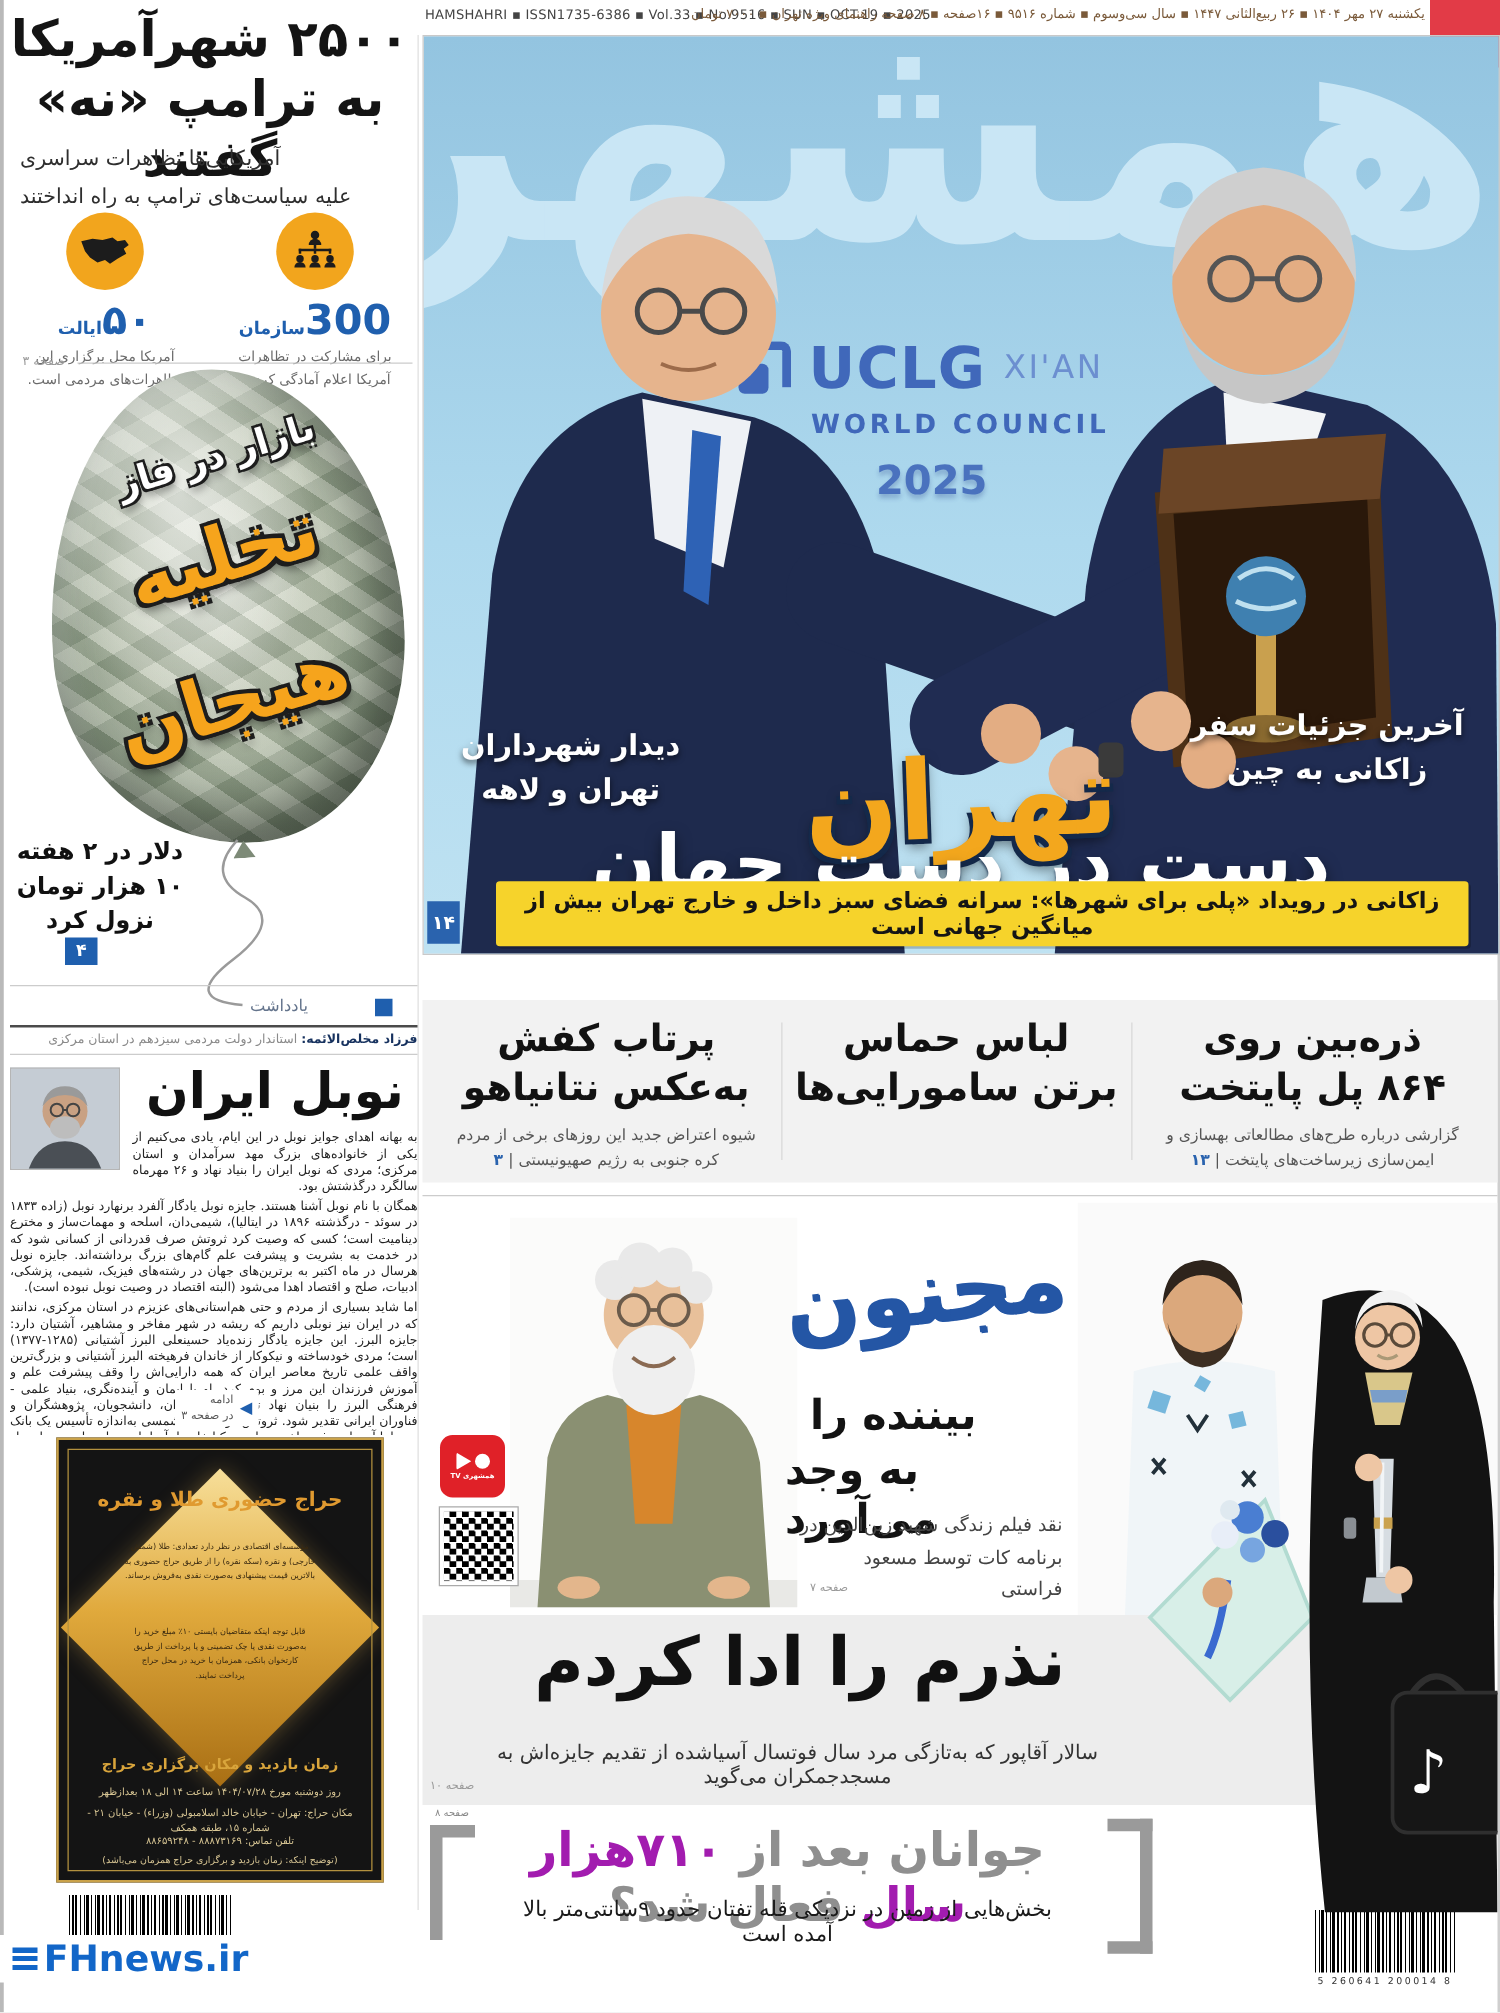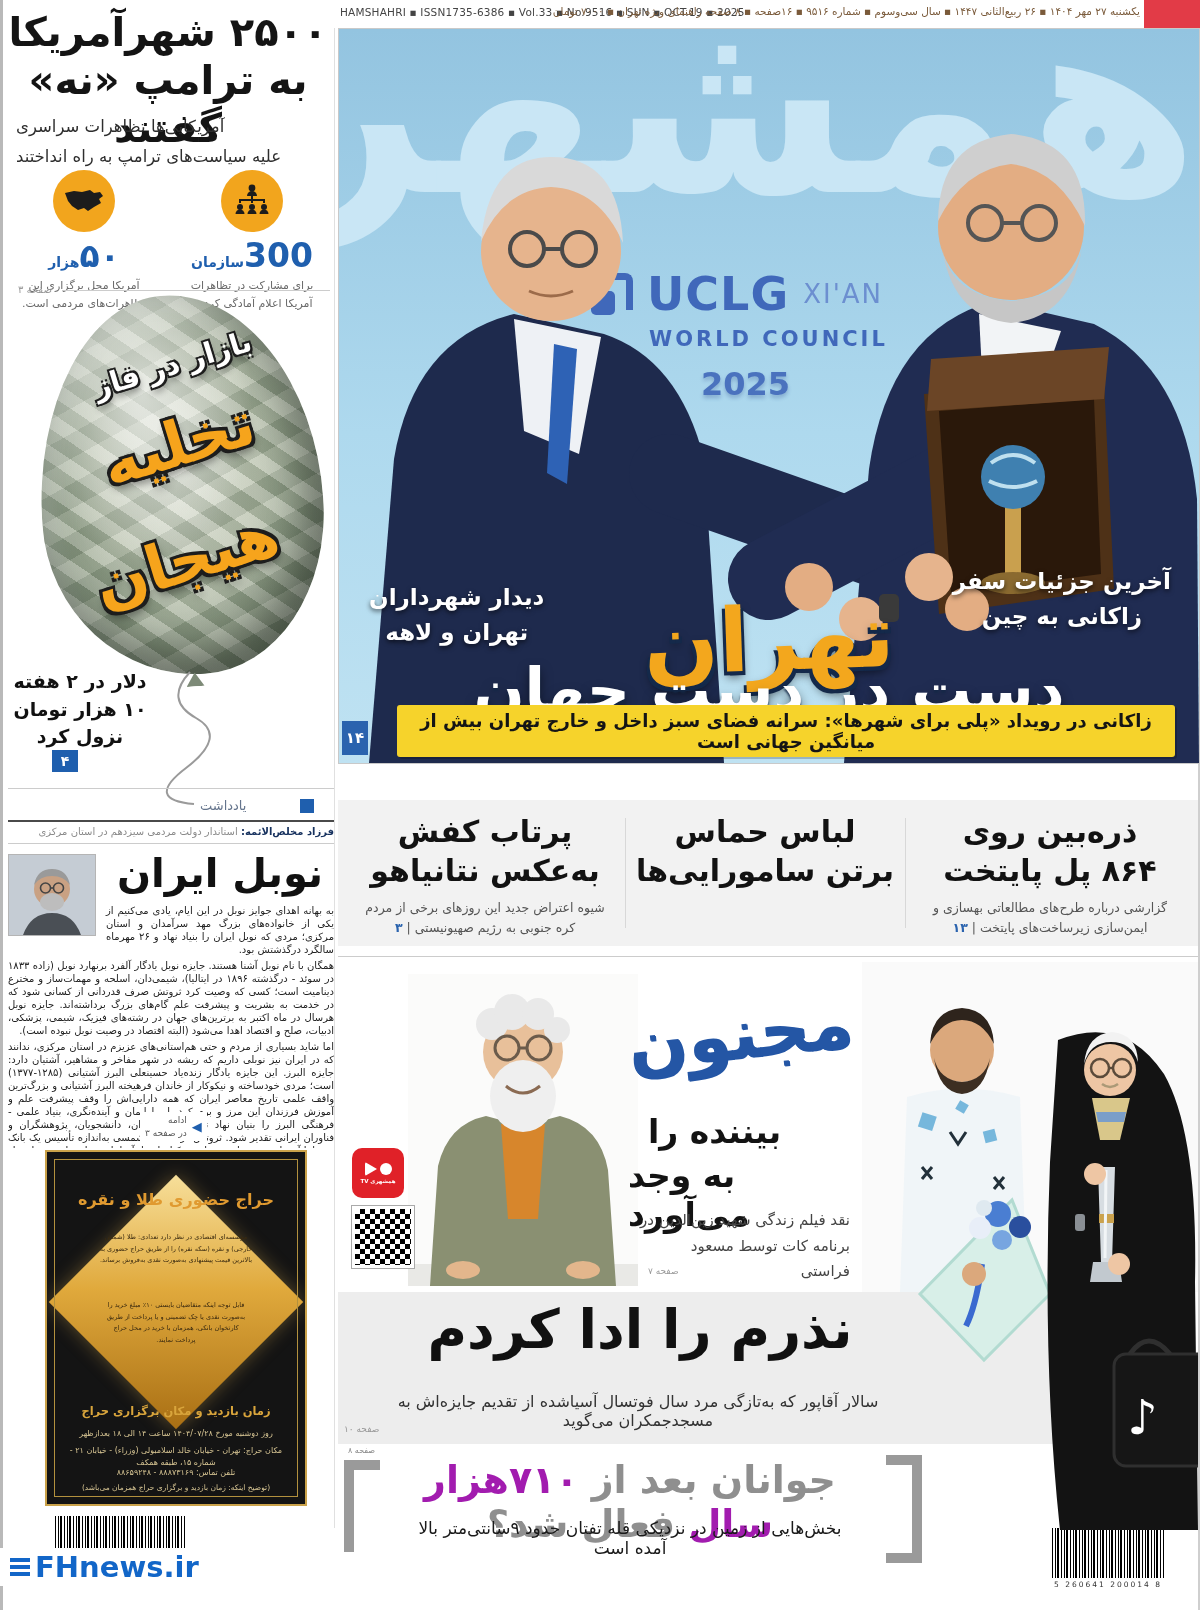--- a/index.html
+++ b/index.html
@@ -210,21 +210,21 @@
     <div class="stat-caption pl">برای مشارکت در تظاهرات
 آمریکا اعلام آمادگی کردند.</div>
   </div>
 
   <div class="abs stat stat-b">
     <div class="stat-circle">
       <svg width="40" height="28" viewBox="0 0 40 28">
           <path fill="#1c1c1c" d="M1,6 L10,4 L18,5 L26,3 L30,6 L36,5 L39,9 L35,12 L37,16 L30,20 L24,24 L20,21 L14,23 L8,19 L4,14 Z"></path>
         </svg>
     </div>
-    <div class="stat-line"><span class="stat-value">۵۰</span><span class="stat-unit">هزار</span></div>
+    <div class="stat-line"><span class="stat-value">۵۰</span><span class="stat-unit">ایالت</span></div>
     <div class="stat-caption pl">آمریکا محل برگزاری این
 تظاهرات‌های مردمی است.</div>
   </div>
 
   <div class="abs trump-page">صفحه ۳</div>
   <div class="rule" style="left:62px;top:290px;width:268px;"></div>
 
   <div class="abs balloon">
     <div class="bt bt1">بازار در فاز</div>
     <div class="bt bt2">تخلیه</div>

